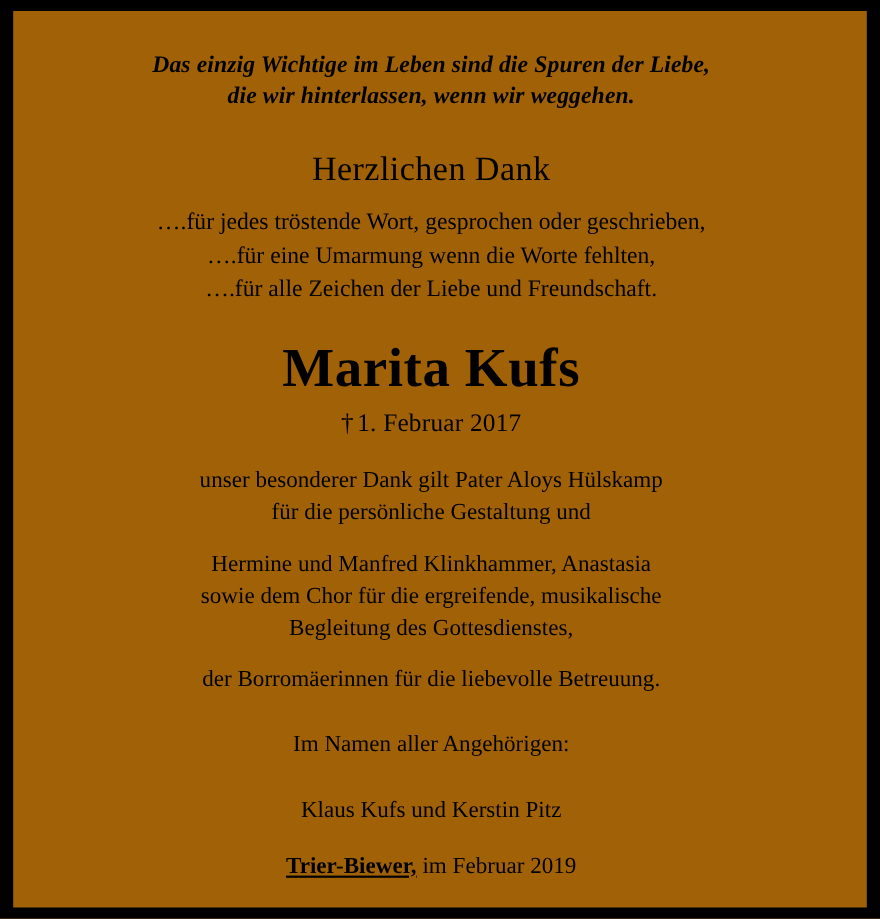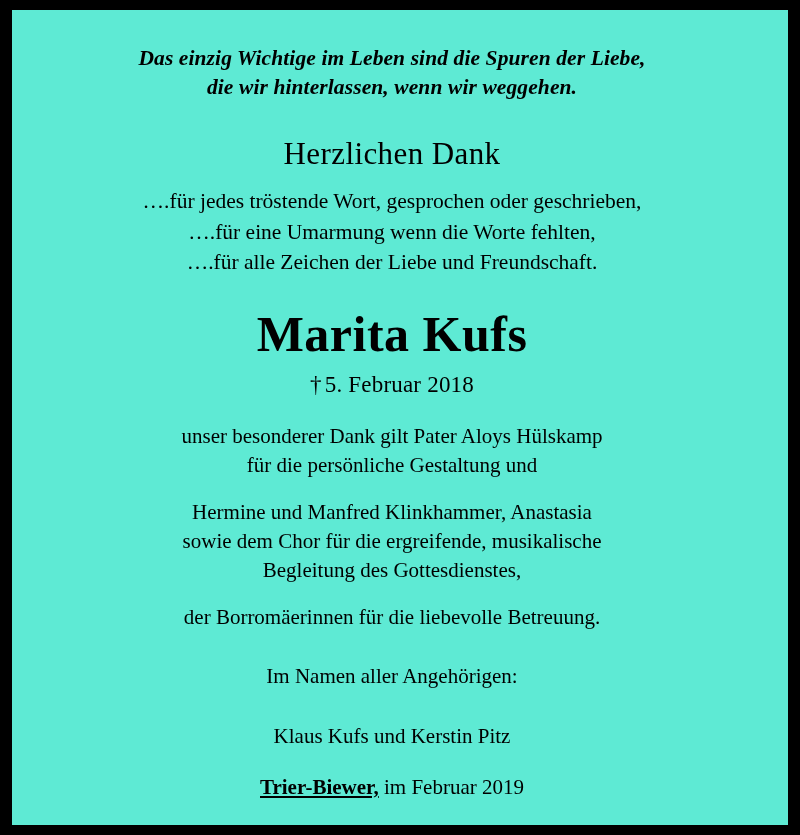--- a/index.html
+++ b/index.html
@@ -14,21 +14,21 @@
     color: #000000;
   }
   .page {
     width: 800px;
     height: 835px;
     box-sizing: border-box;
     background: #000000;
     padding: 10px 12px;
   }
   .card {
-    background: #5eead4;
+    background: #a16207;
     width: 100%;
     height: 100%;
     box-sizing: border-box;
     padding: 34px 30px 18px 14px;
     display: flex;
     flex-direction: column;
     align-items: center;
     text-align: center;
   }
   .motto {
@@ -106,21 +106,21 @@
 
     <div class="reasons">
       <div>….für jedes tröstende Wort, gesprochen oder geschrieben,</div>
       <div>….für eine Umarmung wenn die Worte fehlten,</div>
       <div>….für alle Zeichen der Liebe und Freundschaft.</div>
     </div>
 
     <div class="name">Marita Kufs</div>
 
     <div class="date">
-      <span class="cross">†</span><span>5. Februar 2018</span>
+      <span class="cross">†</span><span>1. Februar 2017</span>
     </div>
 
     <div class="para">
       <div>unser besonderer Dank gilt Pater Aloys Hülskamp</div>
       <div>für die persönliche Gestaltung und</div>
     </div>
 
     <div class="para tight">
       <div>Hermine und Manfred Klinkhammer, Anastasia</div>
       <div>sowie dem Chor für die ergreifende, musikalische</div>

